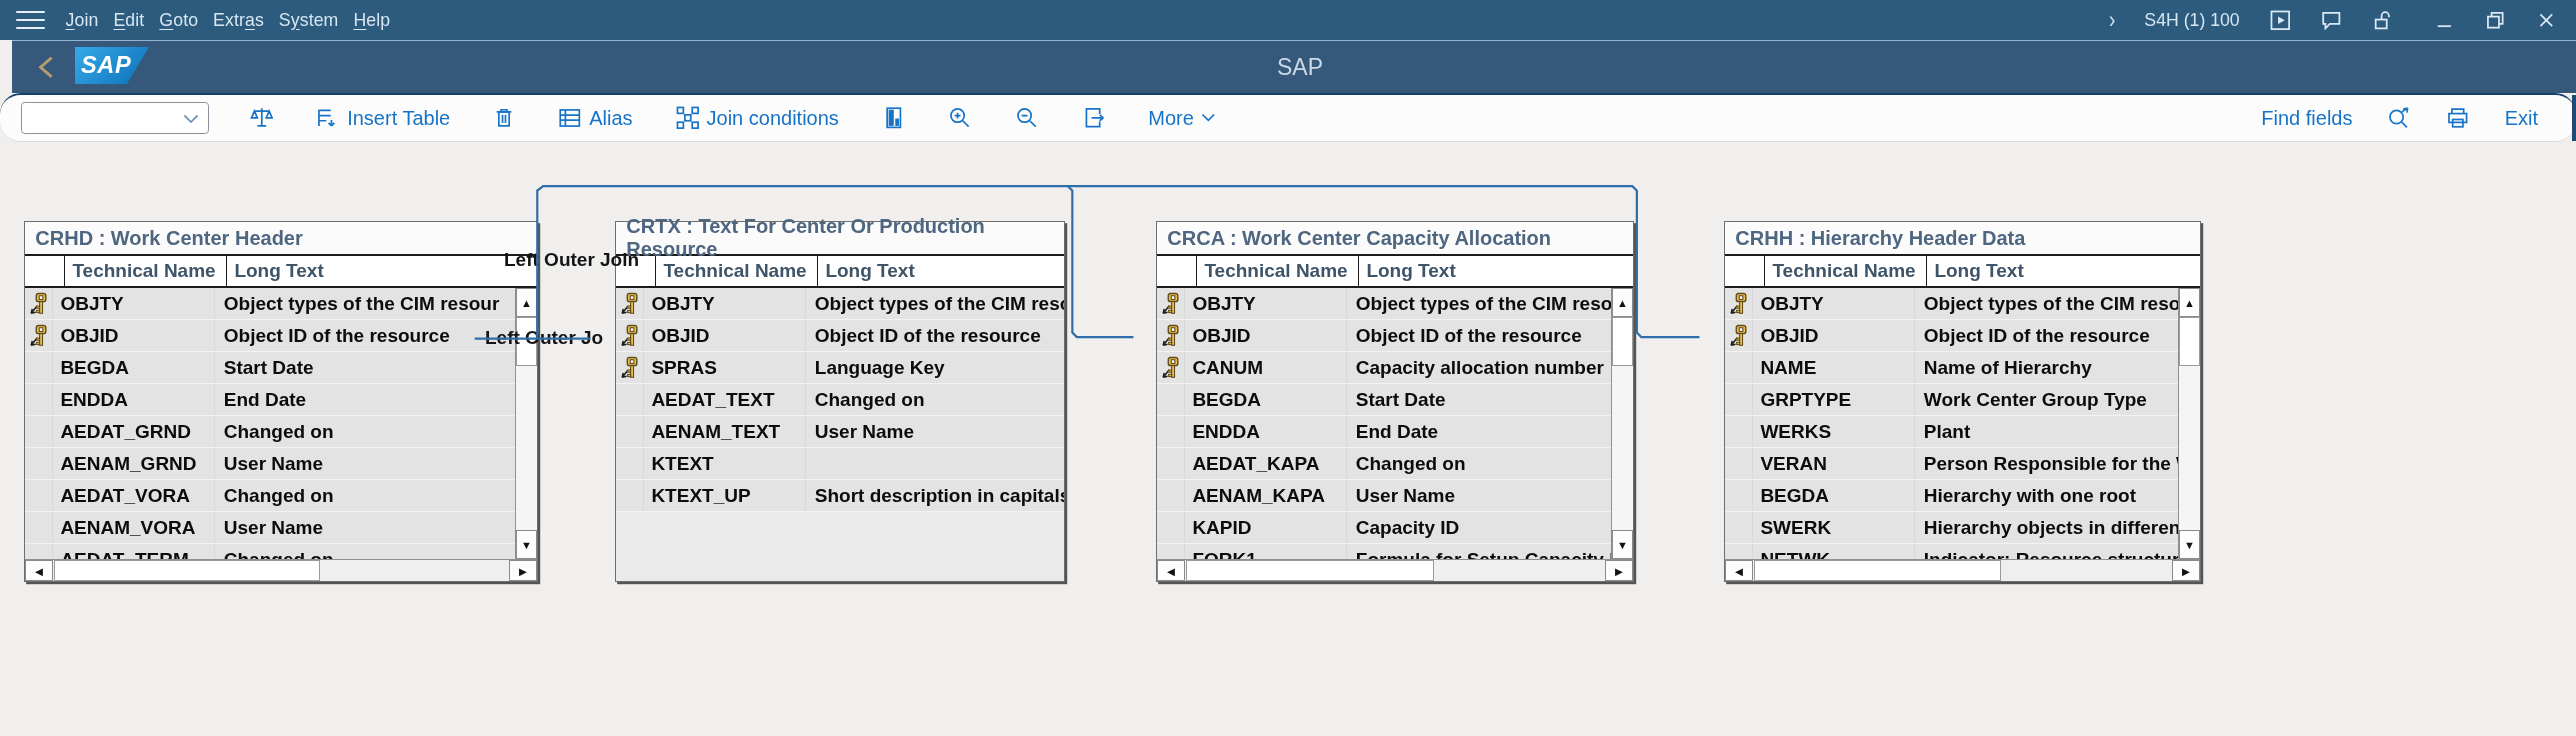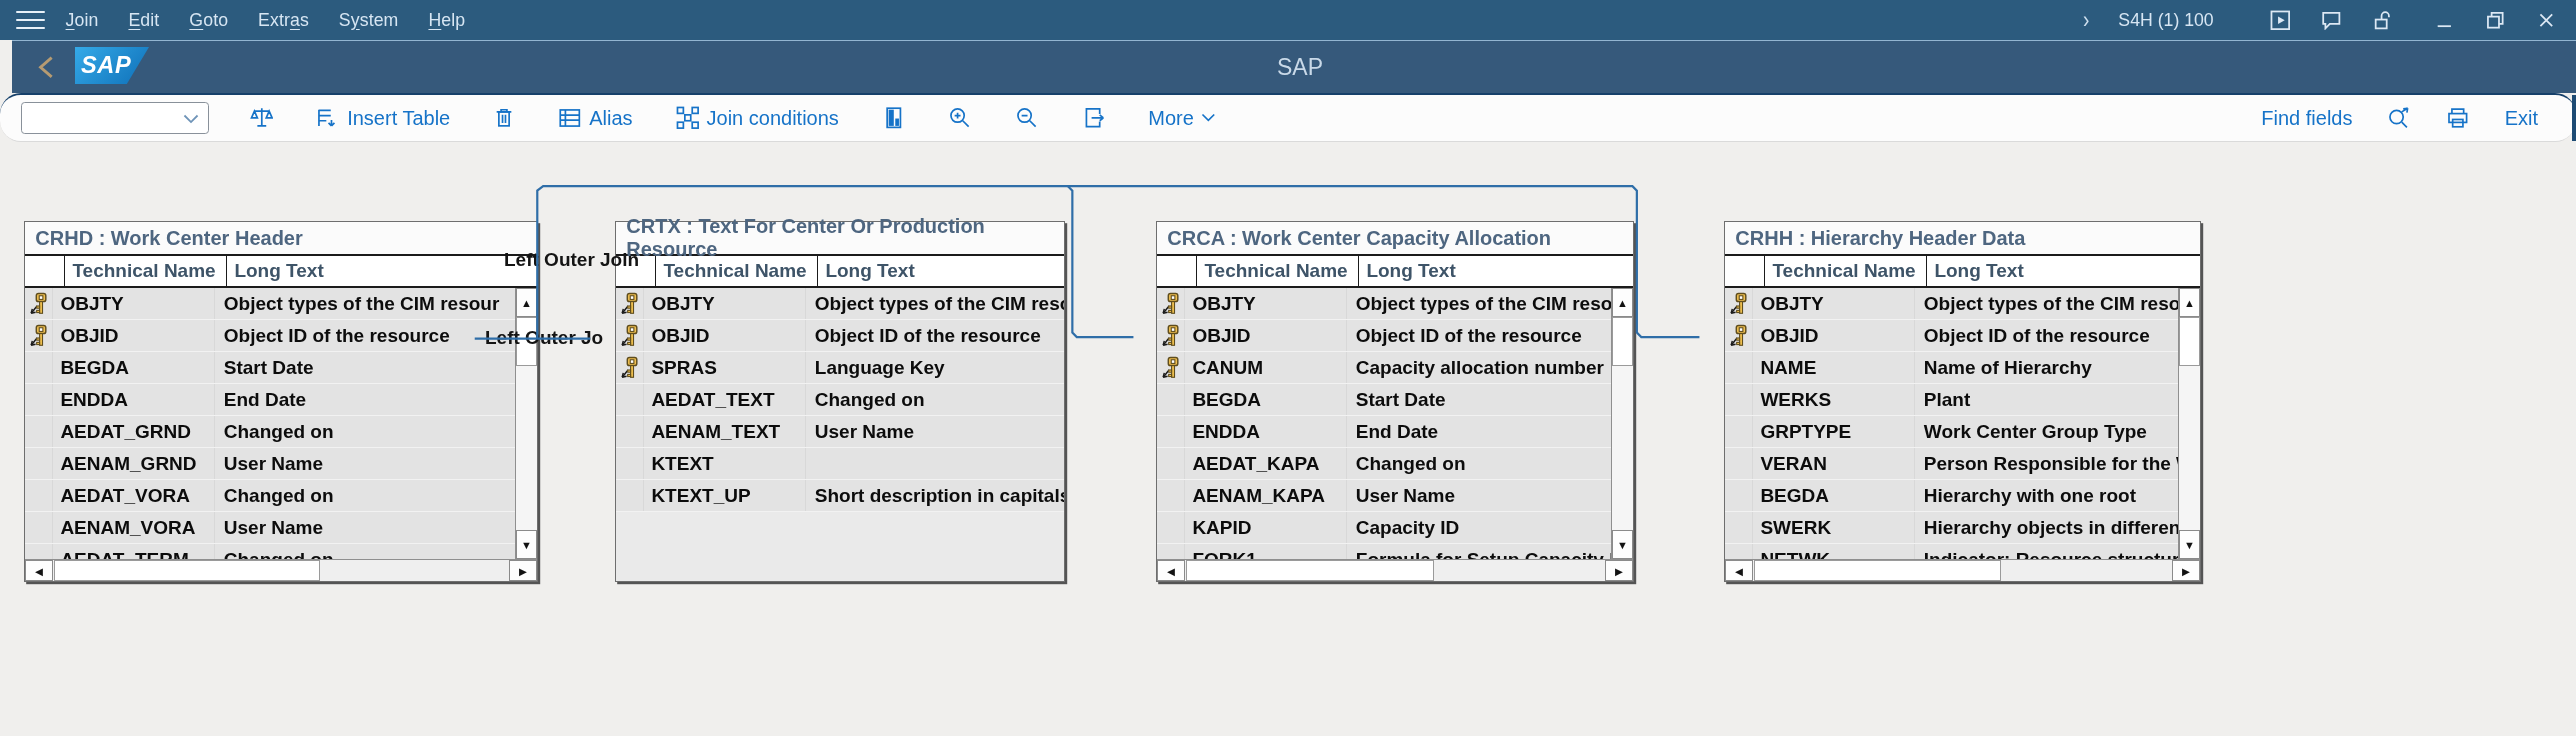--- a/index.html
+++ b/index.html
@@ -5,26 +5,26 @@
   html,body{margin:0;padding:0;}
   body{width:2576px;height:736px;overflow:hidden;background:#f0efed;
        font-family:"Liberation Sans",sans-serif;-webkit-font-smoothing:antialiased;}
   .app{position:relative;width:2576px;height:736px;}
 
   
   .menubar{position:absolute;left:0;top:0;width:100%;height:40px;background:#2c5b7e;
            display:flex;align-items:center;color:#d7e6f3;font-size:17.7px;}
   .menubar .burger{width:29px;height:19px;margin:0 20.6px 0 16px;display:flex;flex-direction:column;justify-content:space-between;cursor:pointer;}
   .menubar .burger i{display:block;height:2.9px;background:#e8f1f8;border-radius:1.5px;}
-  .menu-items{display:flex;gap:30px;align-items:flex-end;}
+  .menu-items{display:flex;gap:15px;align-items:flex-end;}
   .menu-item{cursor:pointer;letter-spacing:0.1px;}
   .menu-item u{text-underline-offset:2.9px;}
   .menubar-right{margin-left:auto;display:flex;align-items:center;gap:29px;padding-right:19px;}
   .sys-chevron{font-size:19px;color:#cfe0ef;transform:scaleY(1.25);}
-  .status-text{font-size:17.7px;color:#d7e6f3;margin-right:27px;}
+  .status-text{font-size:17.7px;color:#d7e6f3;margin-right:1px;}
   .winicon{width:22px;height:22px;display:flex;align-items:center;justify-content:center;cursor:pointer;}
   .winicon svg{stroke:#dce8f4;fill:none;stroke-width:2.4;}
 
   
   .header{position:absolute;left:0;top:40px;width:100%;height:53px;background:#36597b;
           border-top:1.5px solid #93b5d1;box-sizing:border-box;margin-left:12px;}
   .back-btn{position:absolute;left:22px;top:13.2px;width:25px;height:26.5px;cursor:pointer;}
   .sap-logo{position:absolute;left:63px;top:5.9px;width:74px;height:37px;
             background:linear-gradient(135deg,#35aae8 0%,#1478bf 85%);
             clip-path:polygon(0 0,100% 0,70% 100%,0 100%);
@@ -570,27 +570,27 @@
             <div class="cell-name">OBJID</div>
             <div class="cell-text">Object ID of the resource</div>
           </div>
           <div class="frow">
             <div class="cell-key"></div>
             <div class="cell-name">NAME</div>
             <div class="cell-text">Name of Hierarchy</div>
           </div>
           <div class="frow">
             <div class="cell-key"></div>
+            <div class="cell-name">GRPTYPE</div>
+            <div class="cell-text">Work Center Group Type</div>
+          </div>
+          <div class="frow">
+            <div class="cell-key"></div>
             <div class="cell-name">WERKS</div>
             <div class="cell-text">Plant</div>
-          </div>
-          <div class="frow">
-            <div class="cell-key"></div>
-            <div class="cell-name">GRPTYPE</div>
-            <div class="cell-text">Work Center Group Type</div>
           </div>
           <div class="frow">
             <div class="cell-key"></div>
             <div class="cell-name">VERAN</div>
             <div class="cell-text">Person Responsible for the Wo</div>
           </div>
           <div class="frow">
             <div class="cell-key"></div>
             <div class="cell-name">BEGDA</div>
             <div class="cell-text">Hierarchy with one root</div>

